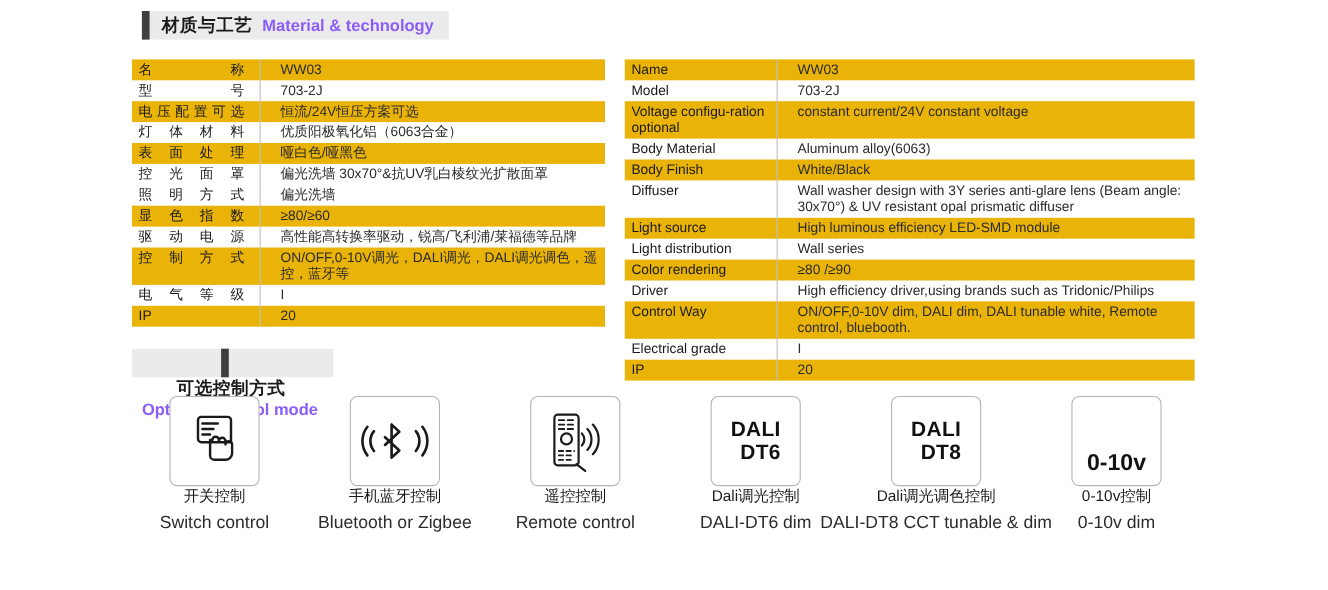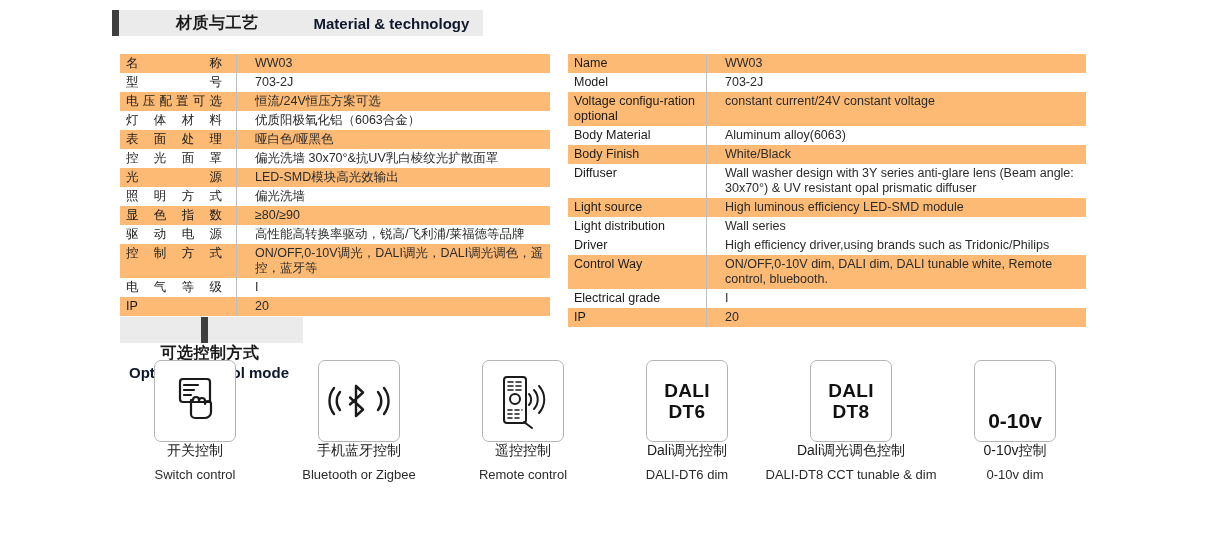--- a/index.html
+++ b/index.html
@@ -40,37 +40,37 @@
   .section-header .cn {
     font-size: 16px;
     font-weight: bold;
     color: #1a1a1a;
     margin-left: 11px;
     letter-spacing: 0.5px;
   }
   .section-header .en {
     font-size: 15px;
     font-weight: bold;
-    color: #0f172a;
+    color: #8b5cf6;
     margin-left: 9px;
   }
 
   
   .spec-table {
     position: absolute;
     border-collapse: collapse;
     table-layout: fixed;
   }
   .spec-table td {
     vertical-align: top;
     padding: 2px 0 2px 0;
     line-height: 15px;
   }
   .spec-table tr.alt td {
-    background: #fdba74;
+    background: #eab308;
   }
   .spec-table tr td.k {
     padding-left: 6px;
   }
   .spec-table tr td.v {
     padding-left: 18px;
     border-left: 1px solid #bdbdbd;
   }
 
   
@@ -117,49 +117,49 @@
   }
   .icon-box svg { display: block; }
   .icon-label-cn {
     font-size: 14px;
     color: #1a1a1a;
     text-align: center;
     white-space: nowrap;
   }
   .icon-label-en {
     margin-top: 7px;
-    font-size: 13px;
+    font-size: 16px;
     color: #2b2b2b;
     text-align: center;
     white-space: nowrap;
   }
   .dali-text {
     font-family: "Liberation Sans", sans-serif;
     font-weight: bold;
     font-size: 19px;
     line-height: 21px;
-    text-align: center;
+    text-align: right;
     color: #111;
     letter-spacing: 0.3px;
   }
   .v010-text {
     font-family: "Liberation Sans", sans-serif;
     font-weight: bold;
     font-size: 21px;
     color: #111;
     letter-spacing: 0;
     margin-top: 39px;
   }
 </style>
 </head>
 <body>
 
 <div class="page">
 
-  <div class="section-header" id="sec1" style="left:112px; top:10px;gap:46px;">
+  <div class="section-header" id="sec1" style="left:129px; top:10px;">
     <div class="bar"></div>
     <div class="cn">材质与工艺</div>
     <div class="en">Material &amp; technology</div>
   </div>
 
   <table class="spec-table" id="table-cn">
     <tbody>
       <tr class="alt">
         <td class="k"><span class="kcn">名 称</span></td>
         <td class="v">WW03</td>
@@ -177,31 +177,27 @@
         <td class="v">优质阳极氧化铝（6063合金）</td>
       </tr>
       <tr class="alt">
         <td class="k"><span class="kcn">表 面 处 理</span></td>
         <td class="v">哑白色/哑黑色</td>
       </tr>
       <tr>
         <td class="k"><span class="kcn">控 光 面 罩</span></td>
         <td class="v">偏光洗墙 30x70°&amp;抗UV乳白棱纹光扩散面罩</td>
       </tr>
-      <tr class="alt">
-        <td class="k"><span class="kcn">光 源</span></td>
-        <td class="v">LED-SMD模块高光效输出</td>
-      </tr>
       <tr>
         <td class="k"><span class="kcn">照 明 方 式</span></td>
         <td class="v">偏光洗墙</td>
       </tr>
       <tr class="alt">
         <td class="k"><span class="kcn">显 色 指 数</span></td>
-        <td class="v">≥80/≥90</td>
+        <td class="v">≥80/≥60</td>
       </tr>
       <tr>
         <td class="k"><span class="kcn">驱 动 电 源</span></td>
         <td class="v">高性能高转换率驱动，锐高/飞利浦/莱福德等品牌</td>
       </tr>
       <tr class="alt">
         <td class="k"><span class="kcn">控 制 方 式</span></td>
         <td class="v">ON/OFF,0-10V调光，DALI调光，DALI调光调色，遥控，蓝牙等</td>
       </tr>
       <tr>
@@ -241,20 +237,24 @@
         <td class="k">Diffuser</td>
         <td class="v">Wall washer design with 3Y series anti-glare lens (Beam angle: 30x70°) &amp; UV resistant opal prismatic diffuser</td>
       </tr>
       <tr class="alt">
         <td class="k">Light source</td>
         <td class="v">High luminous efficiency LED-SMD module</td>
       </tr>
       <tr>
         <td class="k">Light distribution</td>
         <td class="v">Wall series</td>
+      </tr>
+      <tr class="alt">
+        <td class="k">Color rendering</td>
+        <td class="v">≥80 /≥90</td>
       </tr>
       <tr>
         <td class="k">Driver</td>
         <td class="v">High efficiency driver,using brands such as Tridonic/Philips</td>
       </tr>
       <tr class="alt">
         <td class="k">Control Way</td>
         <td class="v">ON/OFF,0-10V dim, DALI dim, DALI tunable white, Remote control, bluebooth.</td>
       </tr>
       <tr>

